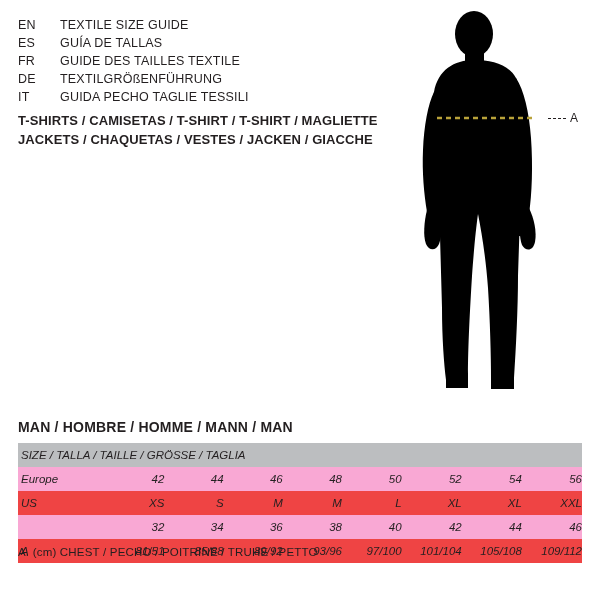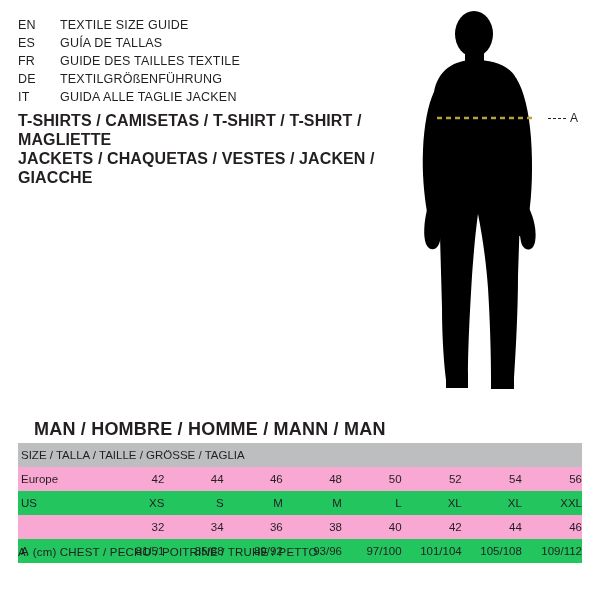--- a/index.html
+++ b/index.html
@@ -42,21 +42,21 @@
   .lang-text {
     flex: 1 1 auto;
   }
 
   
   .product-lines {
     position: absolute;
     top: 111px;
     left: 18px;
     width: 380px;
-    font-size: 16px;
+    font-size: 13px;
     font-weight: bold;
     line-height: 19px;
     letter-spacing: .1px;
   }
 
   
   .figure-wrap {
     position: absolute;
     left: 398px;
     top: 8px;
@@ -80,48 +80,48 @@
     top: 110px;
     width: 18px;
     border-top: 1.5px dashed #231f20;
   }
 
   
   .table-title {
     position: absolute;
     left: 18px;
     top: 419px;
-    font-size: 18px;
+    font-size: 14px;
     font-weight: bold;
     letter-spacing: .2px;
-    margin-left: 16px;
   }
   table.size-table {
     position: absolute;
     left: 18px;
     top: 443px;
     width: 564px;
     border-collapse: collapse;
     font-size: 11.5px;
+    font-style: italic;
   }
   table.size-table td {
     padding: 3px 0 3px 0;
     vertical-align: middle;
     height: 18px;
   }
   table.size-table tr.head td {
     background: #bcbec0;
     font-weight: normal;
     color: #231f20;
   }
   table.size-table tr.band td {
     background: #f9a8d4;
   }
   table.size-table tr.plain td {
-    background: #22c55e;
+    background: #ef4444;
   }
   table.size-table td.label {
     width: 88px;
     padding-left: 3px;
   }
   table.size-table td.val {
     width: 59.5px;
     text-align: right;
     padding-left: 2px;
   }
@@ -155,21 +155,21 @@
     <div class="lang-row">
       <span class="lang-code">FR</span>
       <span class="lang-text">GUIDE DES TAILLES TEXTILE</span>
     </div>
     <div class="lang-row">
       <span class="lang-code">DE</span>
       <span class="lang-text">TEXTILGRÖßENFÜHRUNG</span>
     </div>
     <div class="lang-row">
       <span class="lang-code">IT</span>
-      <span class="lang-text">GUIDA ALLE TAGLIE JACKEN</span>
+      <span class="lang-text">GUIDA PECHO TAGLIE TESSILI</span>
     </div>
   </div>
 
   <div class="product-lines">
     <div>T-SHIRTS / CAMISETAS / T-SHIRT / T-SHIRT / MAGLIETTE</div>
     <div>JACKETS / CHAQUETAS / VESTES / JACKEN / GIACCHE</div>
   </div>
 
   <div class="figure-wrap">
     <svg width="200" height="400" viewBox="0 0 200 400" xmlns="http://www.w3.org/2000/svg" aria-hidden="true">

